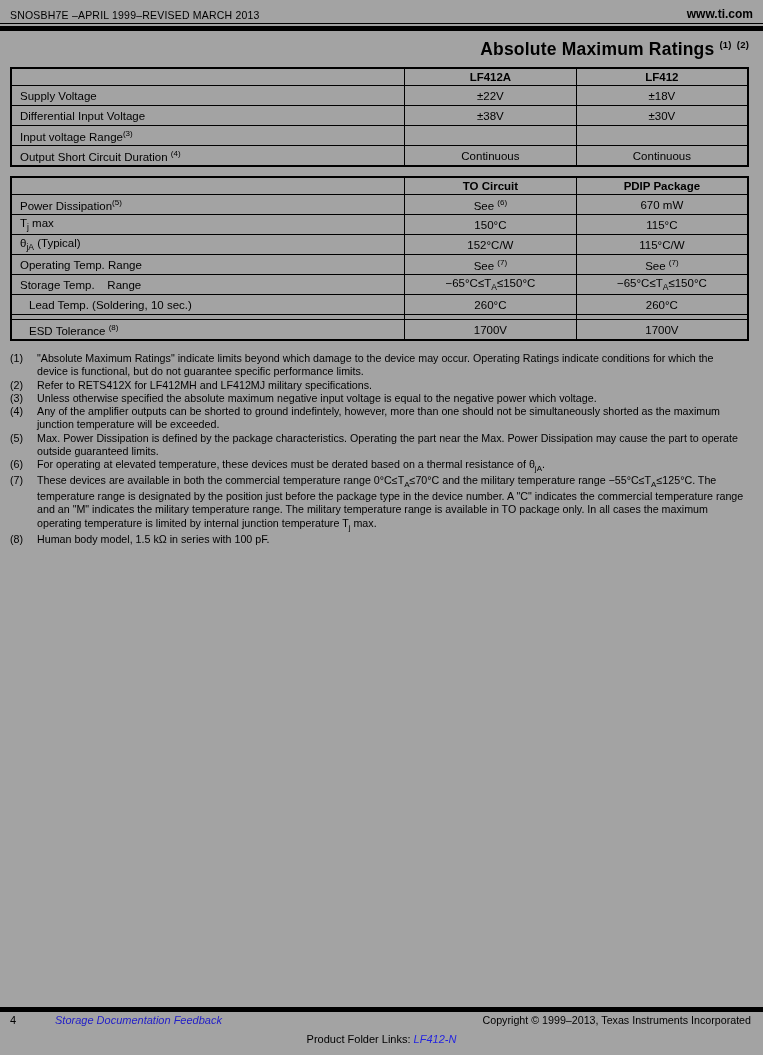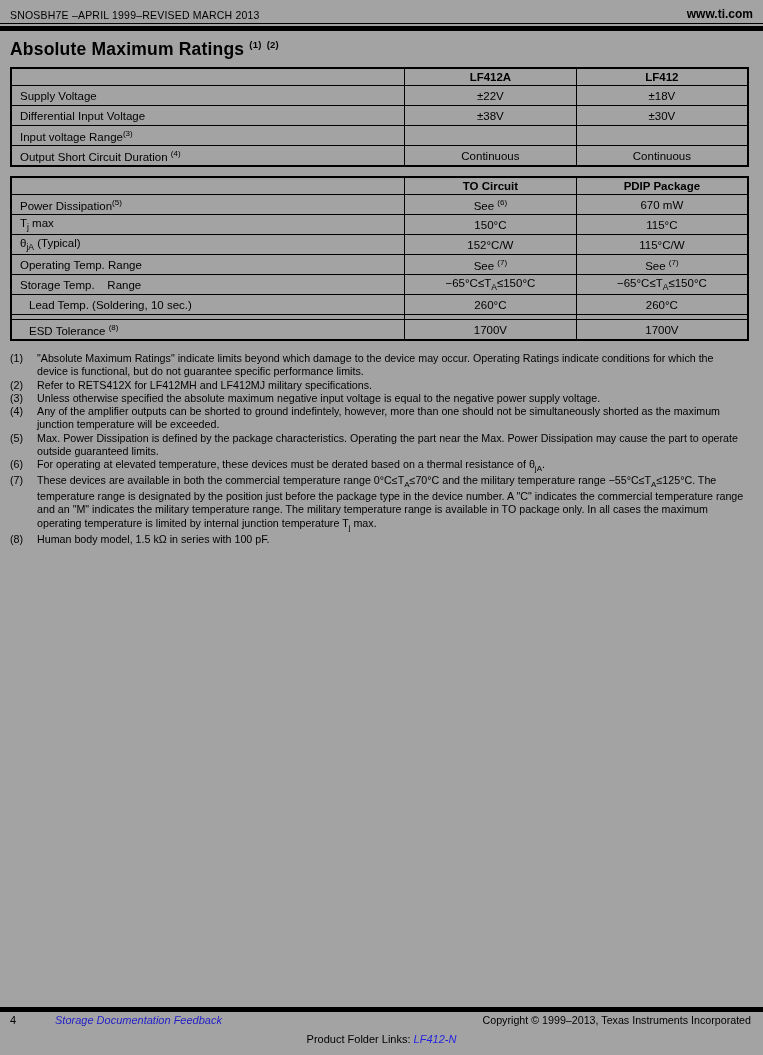--- a/index.html
+++ b/index.html
@@ -17,21 +17,21 @@
     padding:7px 10px 2px 10px;
     border-bottom:1px solid #000;
   }
   .hdr-left{font-size:10.5px;letter-spacing:.2px;}
   .hdr-right{font-size:12px;font-weight:bold;text-align:right;}
   .hdr-bar{height:5px;background:#000;margin-top:2px;}
   
   .content{margin:0 14px 0 10px;}
   .section-title{
     font-size:17.5px;font-weight:bold;
-    margin:8px 0 7px 0;letter-spacing:.2px;
+    margin:8px 0 7px 0;letter-spacing:.2px;text-align:right;
   }
   .section-title sup{font-size:9.5px;font-weight:bold;}
   
   table.ratings{
     width:739px;table-layout:fixed;
     border-collapse:collapse;border:2px solid #000;
     font-size:11.5px;
   }
   table.ratings td{
     border:1px solid #000;
@@ -182,21 +182,21 @@
         <div class="fn">
           <span class="fn-num">(1)</span>
           <div class="fn-text">"Absolute Maximum Ratings" indicate limits beyond which damage to the device may occur. Operating Ratings indicate conditions for which the device is functional, but do not guarantee specific performance limits.</div>
         </div>
         <div class="fn">
           <span class="fn-num">(2)</span>
           <div class="fn-text">Refer to RETS412X for LF412MH and LF412MJ military specifications.</div>
         </div>
         <div class="fn">
           <span class="fn-num">(3)</span>
-          <div class="fn-text">Unless otherwise specified the absolute maximum negative input voltage is equal to the negative power supply voltage.</div>
+          <div class="fn-text">Unless otherwise specified the absolute maximum negative input voltage is equal to the negative power which voltage.</div>
         </div>
         <div class="fn">
           <span class="fn-num">(4)</span>
           <div class="fn-text">Any of the amplifier outputs can be shorted to ground indefintely, however, more than one should not be simultaneously shorted as the maximum junction temperature will be exceeded.</div>
         </div>
         <div class="fn">
           <span class="fn-num">(5)</span>
           <div class="fn-text">Max. Power Dissipation is defined by the package characteristics. Operating the part near the Max. Power Dissipation may cause the part to operate outside guaranteed limits.</div>
         </div>
         <div class="fn">

